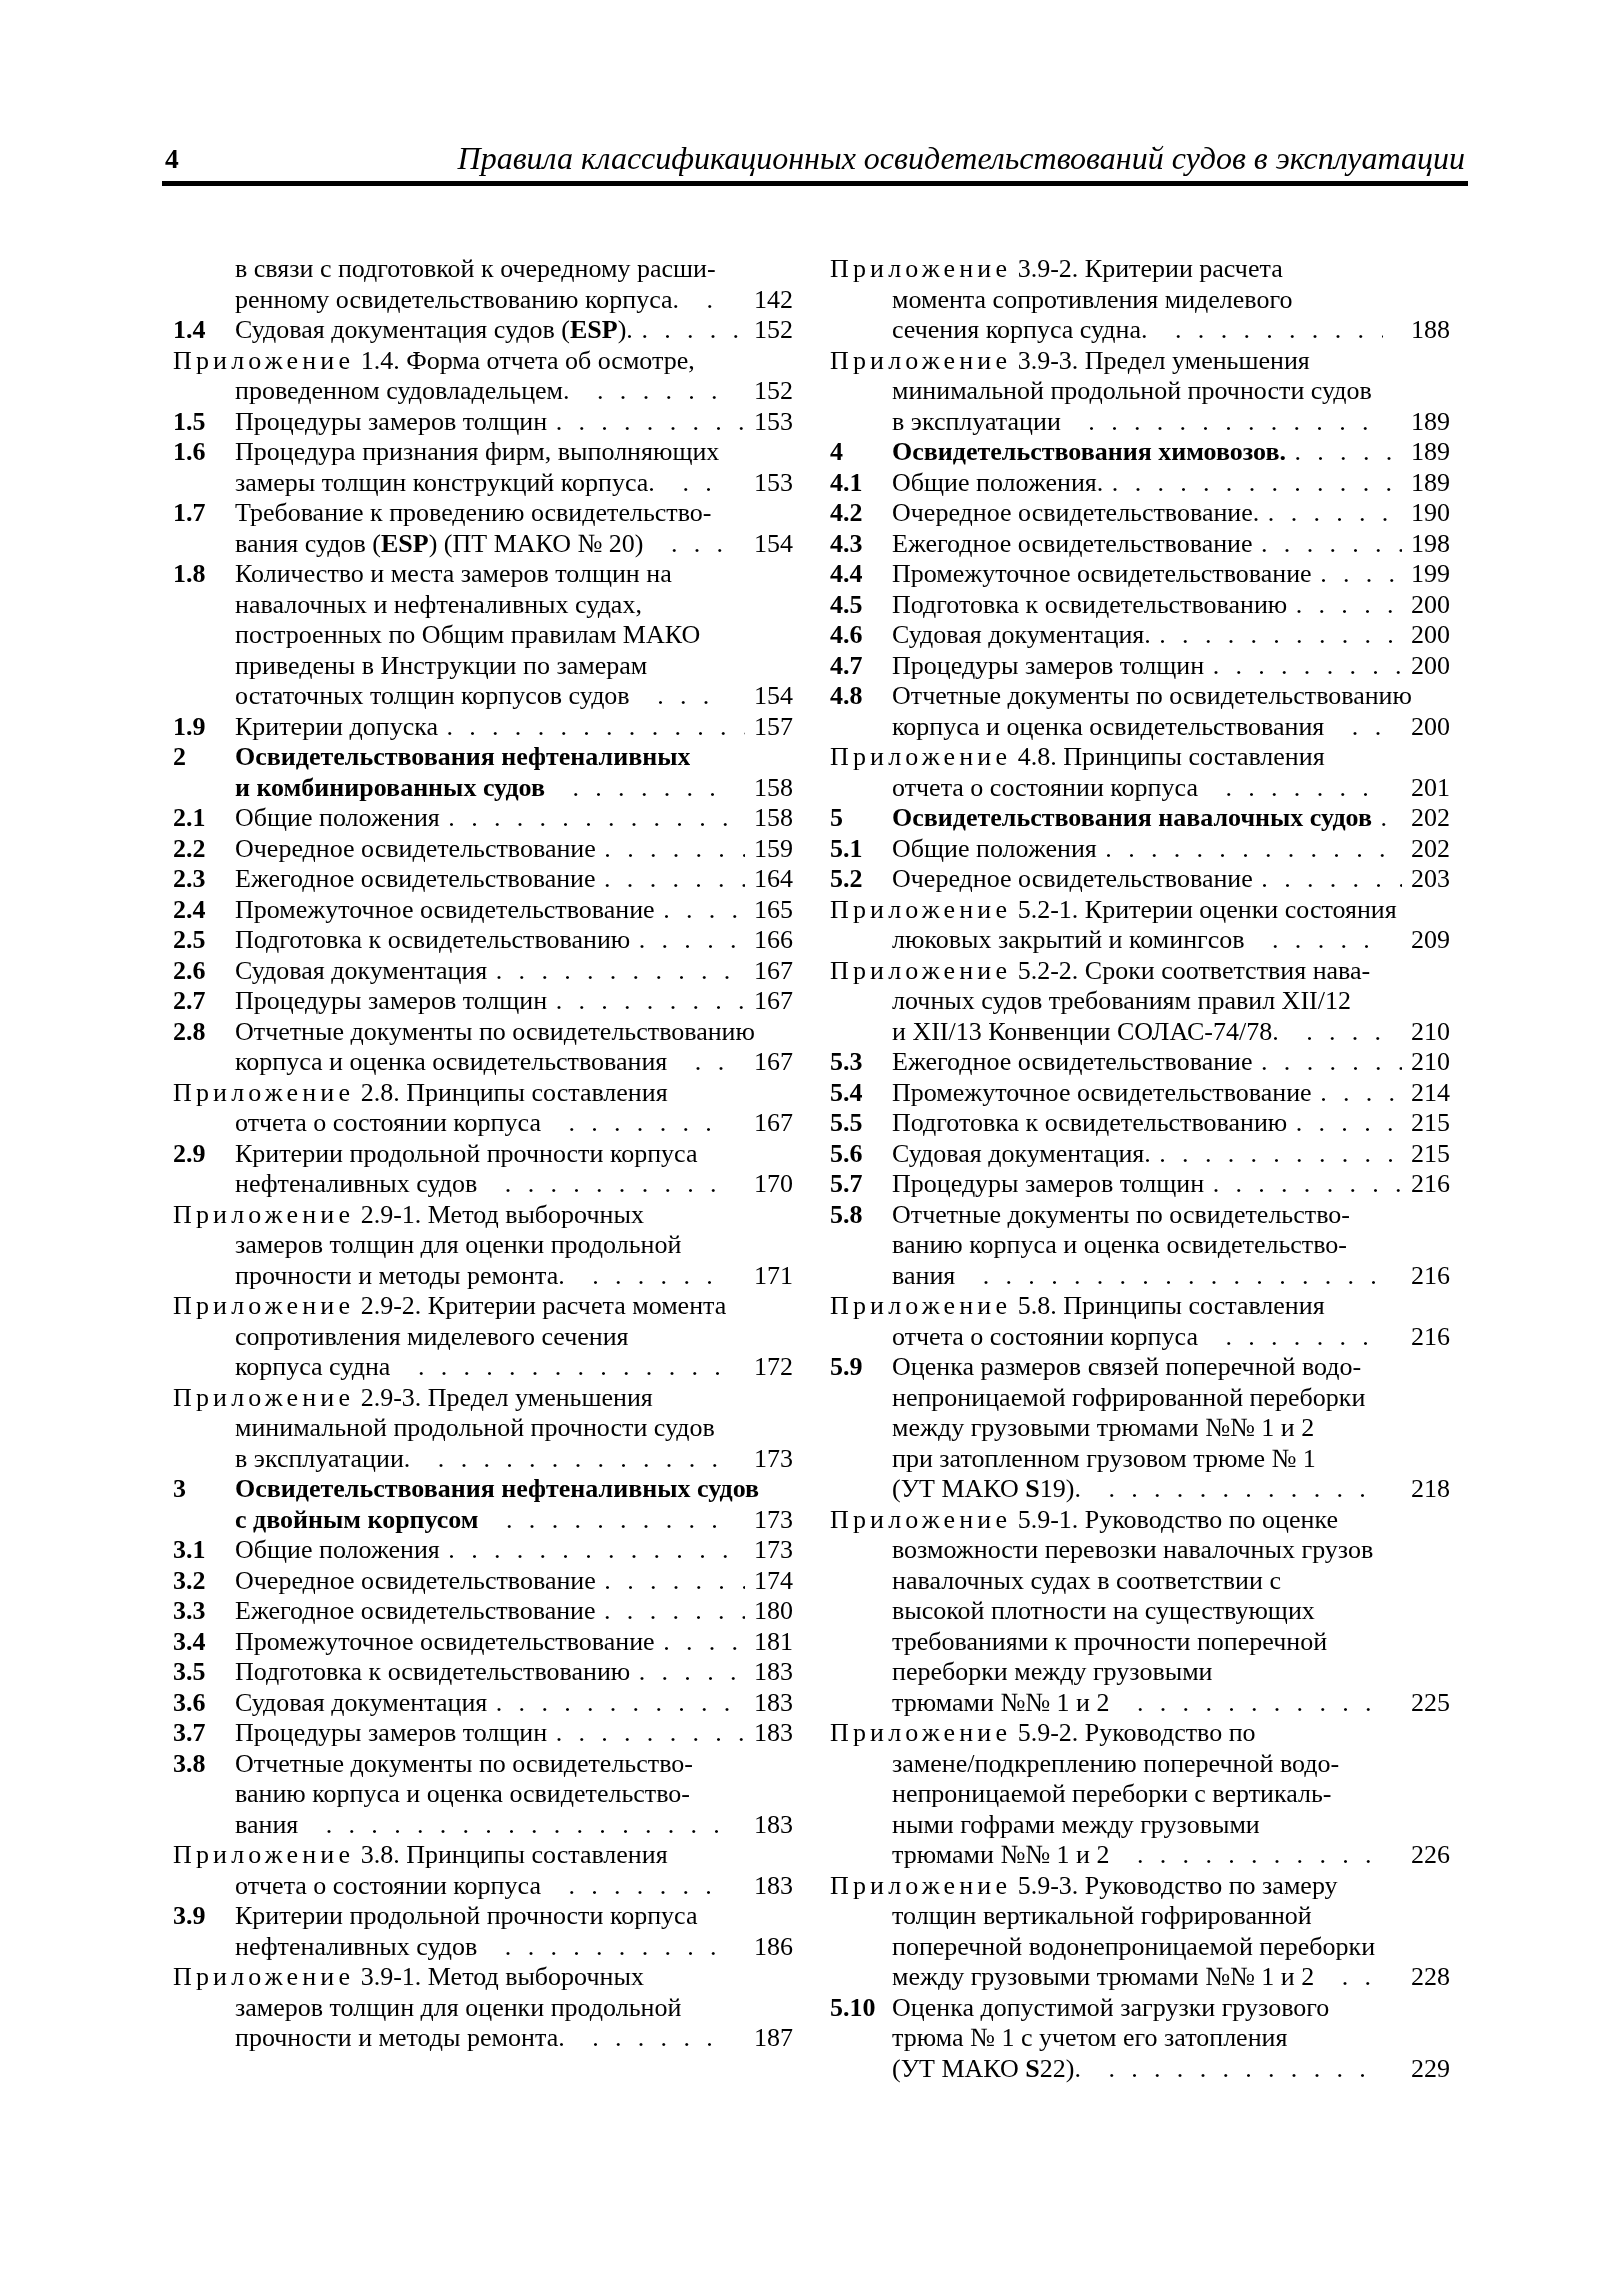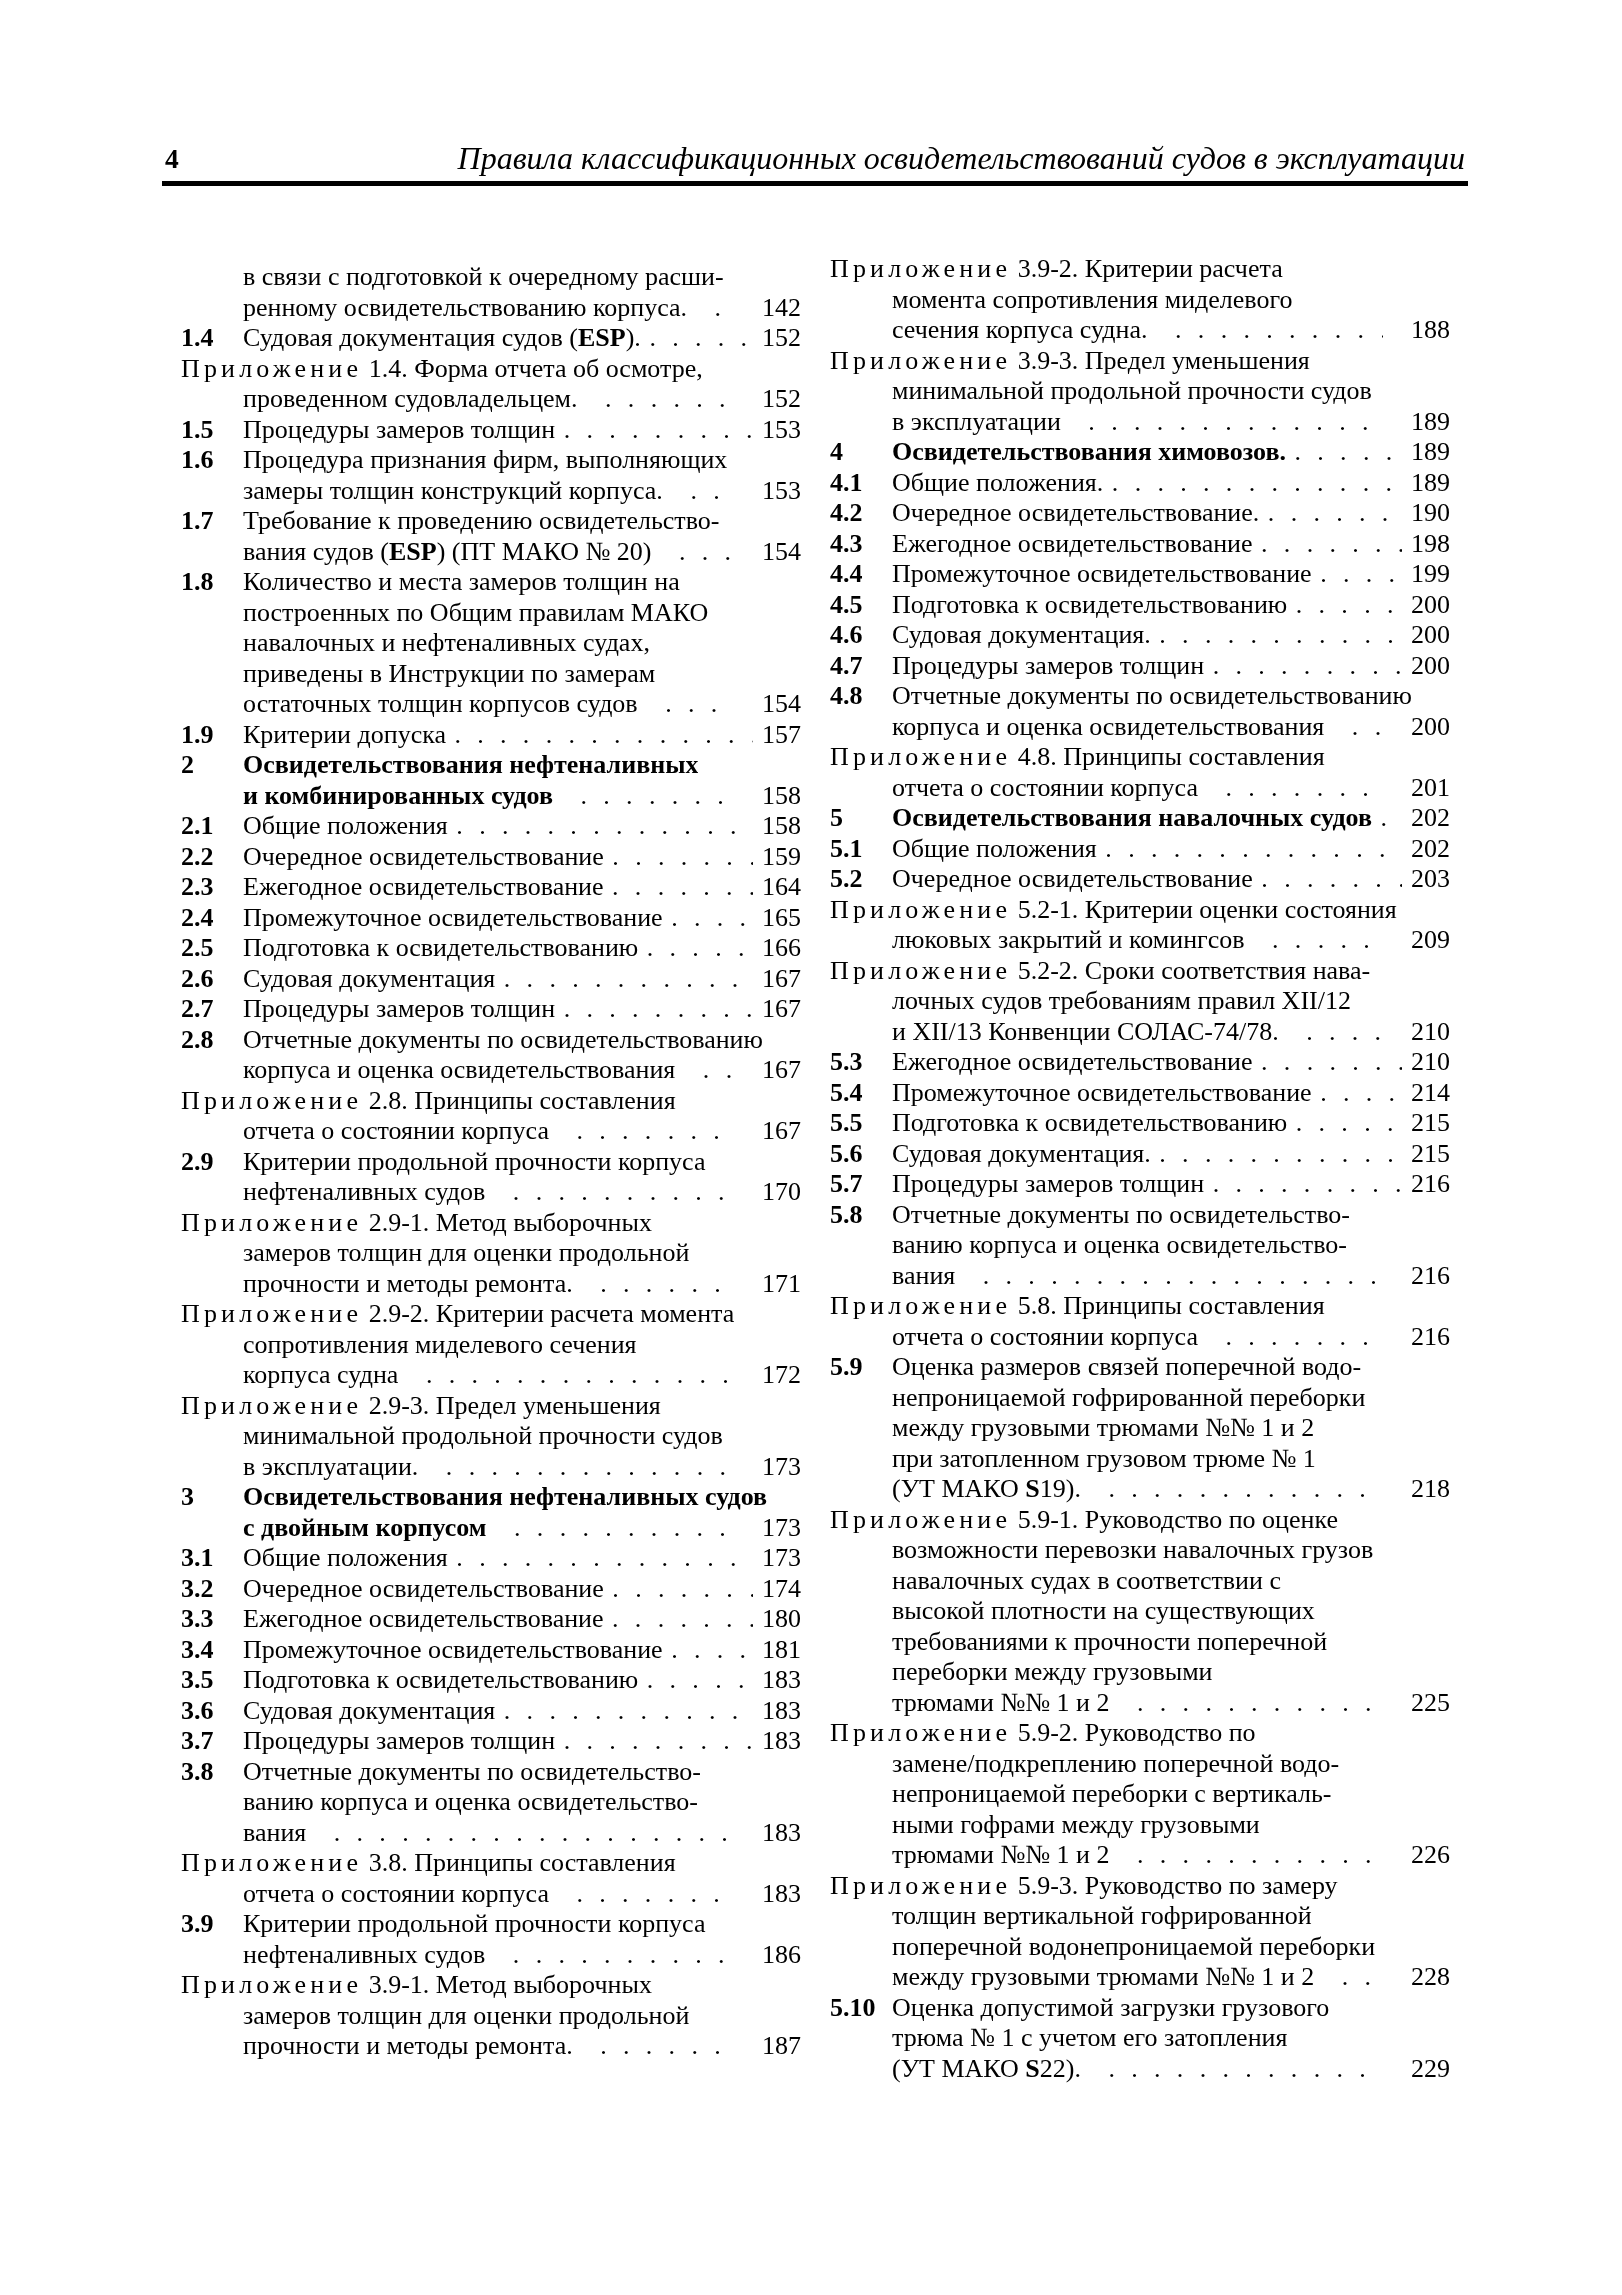--- a/index.html
+++ b/index.html
@@ -25,21 +25,21 @@
   #header-rule {
     position:absolute; left:162px; top:181px;
     width:1306px; height:5.2px; background:#000000;
   }
   
   .toc-col {
     position:absolute; top:254px;
     width:620px;
     line-height:30.5px;
   }
-  #col-left  { left:181px;margin-top:8px; }
+  #col-left  { left:173px; }
   #col-right { left:830px; }
 
   .entry { }
   .line { display:flex; align-items:baseline; }
   .line.cont { padding-left:62px;gap:19px; }
   .num { flex:0 0 62px; font-weight:700; }
   .txt { flex:0 1 auto; min-width:0; overflow:hidden; white-space:pre; }
   .b  { font-weight:700; }
   .sp { letter-spacing:0.16em; }
   .leader {
@@ -117,24 +117,24 @@
           <span class="leader">. . . . . . . . . . . . . . . . . . . . . . . . . . . . . . . . . . . . . . . . . . . . . . . .</span>
           <span class="page-ref">154</span>
         </div>
       </div>
       <div class="entry">
         <div class="line">
           <span class="num">1.8</span>
           <span class="txt"><span>Количество и места замеров толщин на</span></span>
         </div>
         <div class="line cont">
+          <span class="txt"><span>навалочных и нефтеналивных судах,</span></span>
+        </div>
+        <div class="line cont">
           <span class="txt"><span>построенных по Общим правилам МАКО</span></span>
-        </div>
-        <div class="line cont">
-          <span class="txt"><span>навалочных и нефтеналивных судах,</span></span>
         </div>
         <div class="line cont">
           <span class="txt"><span>приведены в Инструкции по замерам</span></span>
         </div>
         <div class="line cont">
           <span class="txt"><span>остаточных толщин корпусов судов</span></span>
           <span class="leader">. . . . . . . . . . . . . . . . . . . . . . . . . . . . . . . . . . . . . . . . . . . . . . . .</span>
           <span class="page-ref">154</span>
         </div>
       </div>

